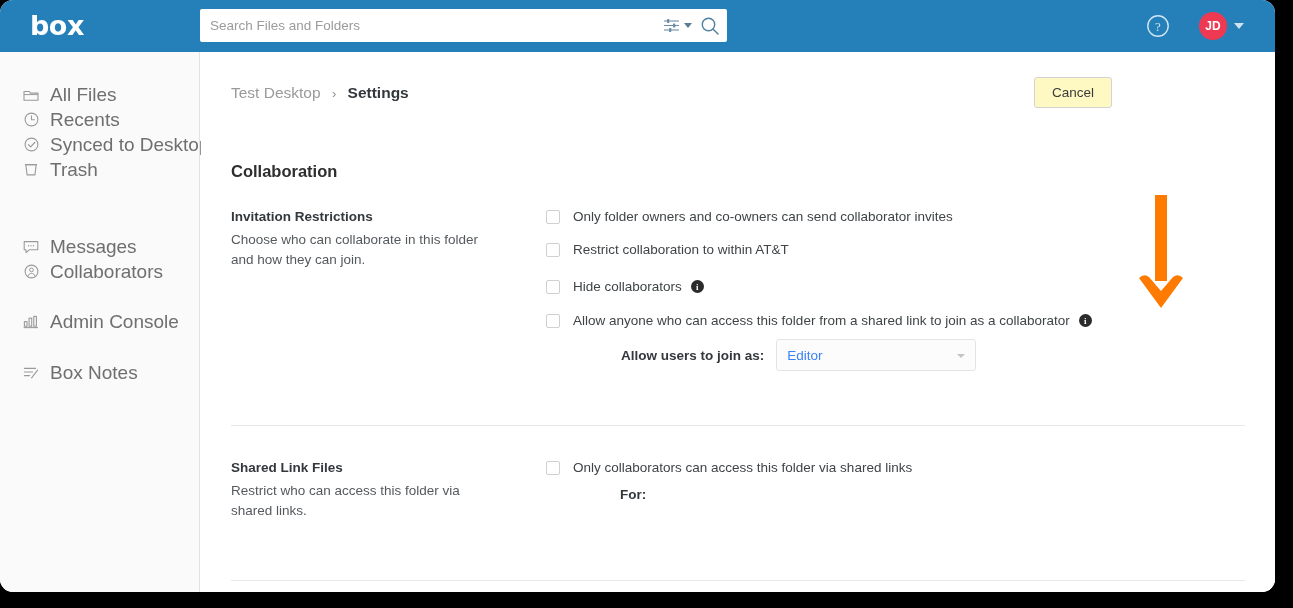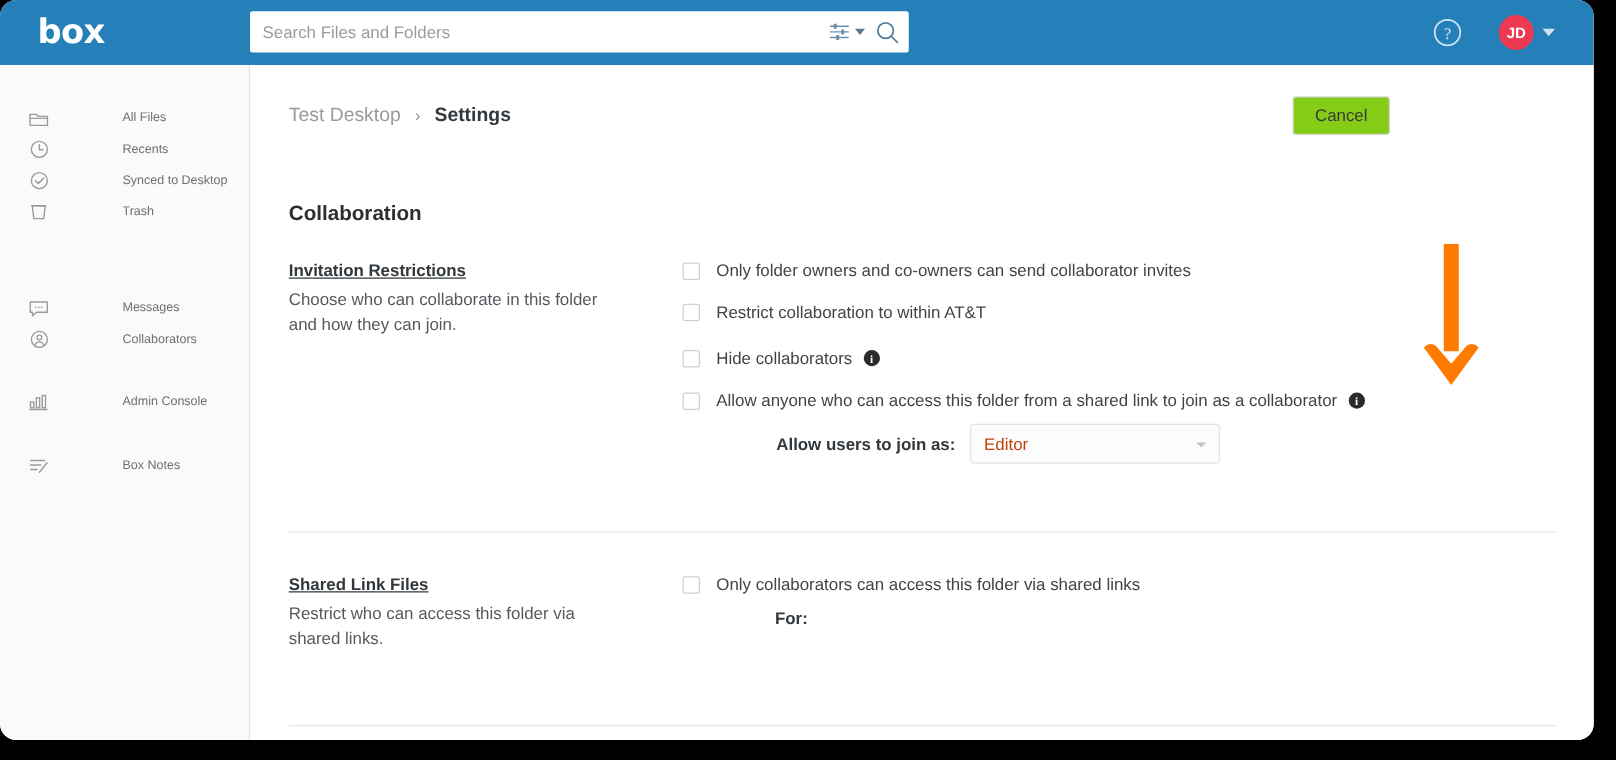--- a/index.html
+++ b/index.html
@@ -110,24 +110,23 @@
     padding-left: 22px;
     cursor: pointer;
   }
   .nav-item .nav-icon {
     width: 18px; height: 18px;
     display: flex; align-items: center; justify-content: center;
     margin-right: 10px;
     flex: 0 0 18px;
   }
   .nav-item .nav-label {
-    font-size: 10px;
+    font-size: 19px;
     color: #6f6f6f;
     white-space: nowrap;
-    margin-left: 48px;
   }
   .nav-group-1 { position: absolute; top: 30px; left: 0; right: 0; }
   .nav-group-2 { position: absolute; top: 182px; left: 0; right: 0; }
   .nav-group-3 { position: absolute; top: 257px; left: 0; right: 0; }
   .nav-group-4 { position: absolute; top: 308px; left: 0; right: 0; }
 
   
   #main {
     position: absolute; left: 201px; top: 52px;
     width: 1074px; height: 540px;
@@ -149,21 +148,21 @@
     margin: 0 7px;
     font-size: 13px;
   }
   #crumb-current {
     color: #33383c;
     font-weight: bold;
   }
   #btn-cancel {
     position: absolute; left: 833px; top: 25px;
     width: 78px; height: 31px;
-    background: #84cc16;
+    background: #fef9c3;
     border: 1px solid #d3d3d3;
     border-radius: 3px;
     font-family: "Liberation Sans", sans-serif;
     font-size: 13.5px;
     color: #3a3a3a;
     cursor: pointer;
   }
   #btn-save {
     position: absolute; left: 919px; top: 25px;
     width: 126px; height: 33px;
@@ -186,21 +185,20 @@
   .block-label {
     position: absolute;
     left: 30px;
     width: 270px;
   }
   .block-label .bl-title {
     font-size: 13.5px;
     font-weight: bold;
     color: #33383c;
     margin-bottom: 6px;
-    text-decoration: underline;
   }
   .block-label .bl-desc {
     font-size: 13.5px;
     color: #55595d;
     line-height: 20px;
   }
 
   .check-row {
     position: absolute;
     left: 345px;
@@ -257,21 +255,21 @@
     background: #fcfcfc;
     border: 1px solid #e4e4e4;
     border-radius: 3px;
     display: flex;
     align-items: center;
     padding: 0 10px;
     cursor: default;
   }
   .fake-select .sel-value {
     font-size: 13.5px;
-    color: #c2410c;
+    color: #3b82f6;
   }
   .fake-select .sel-caret {
     position: absolute;
     right: 10px; top: 14px;
     width: 0; height: 0;
     border-left: 4px solid transparent;
     border-right: 4px solid transparent;
     border-top: 4px solid #c4c4c4;
   }
 

